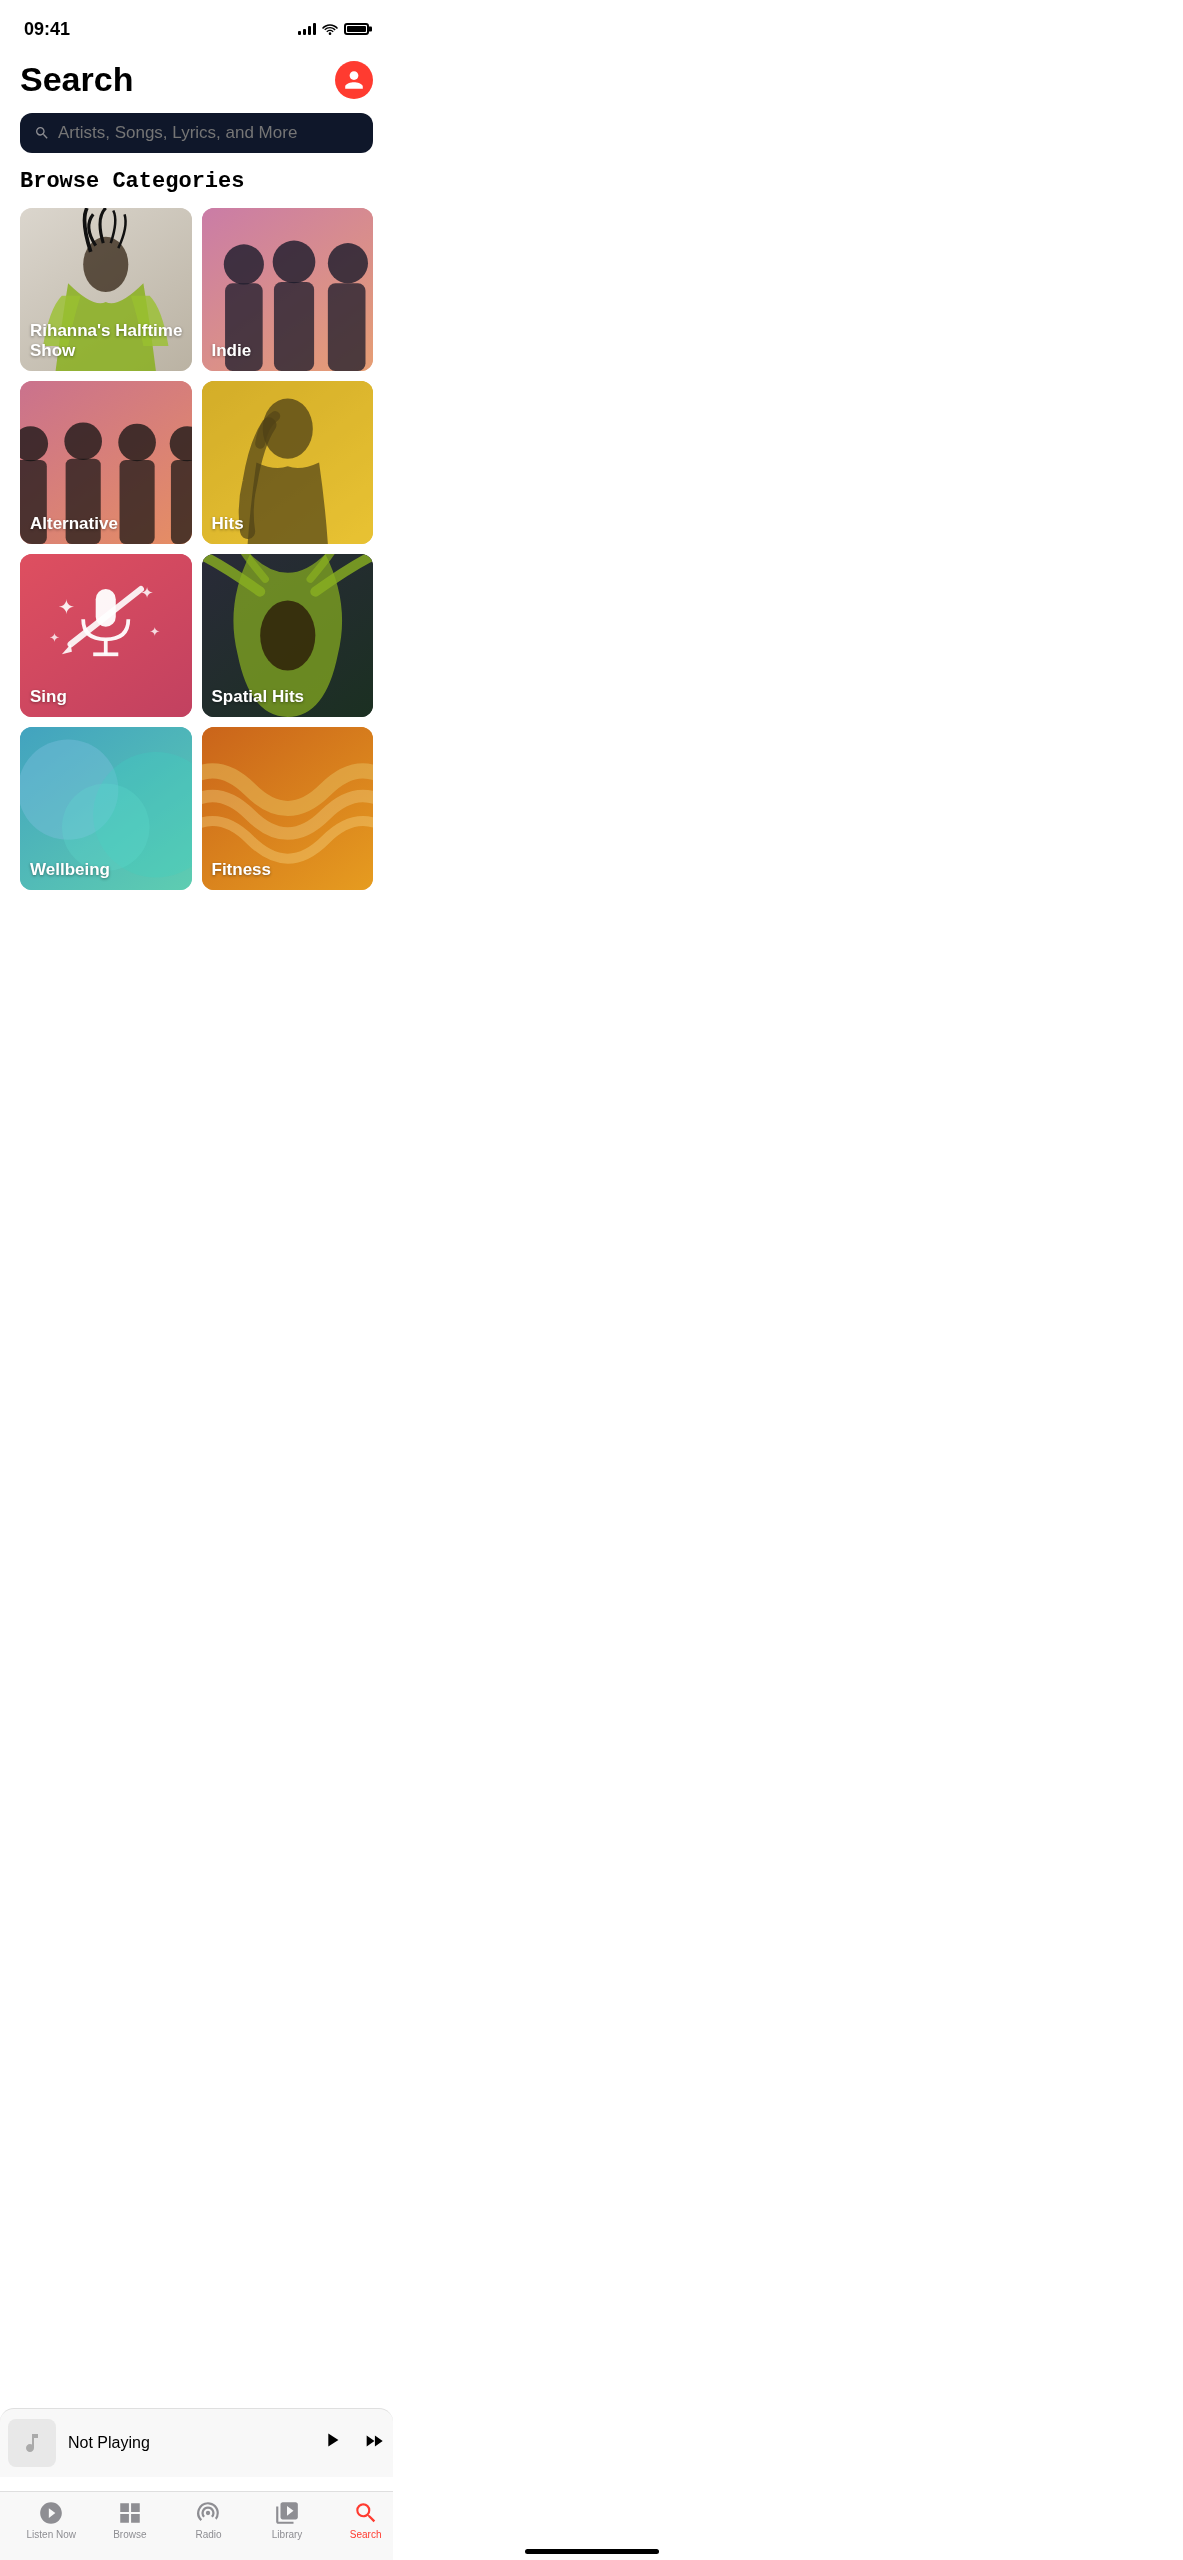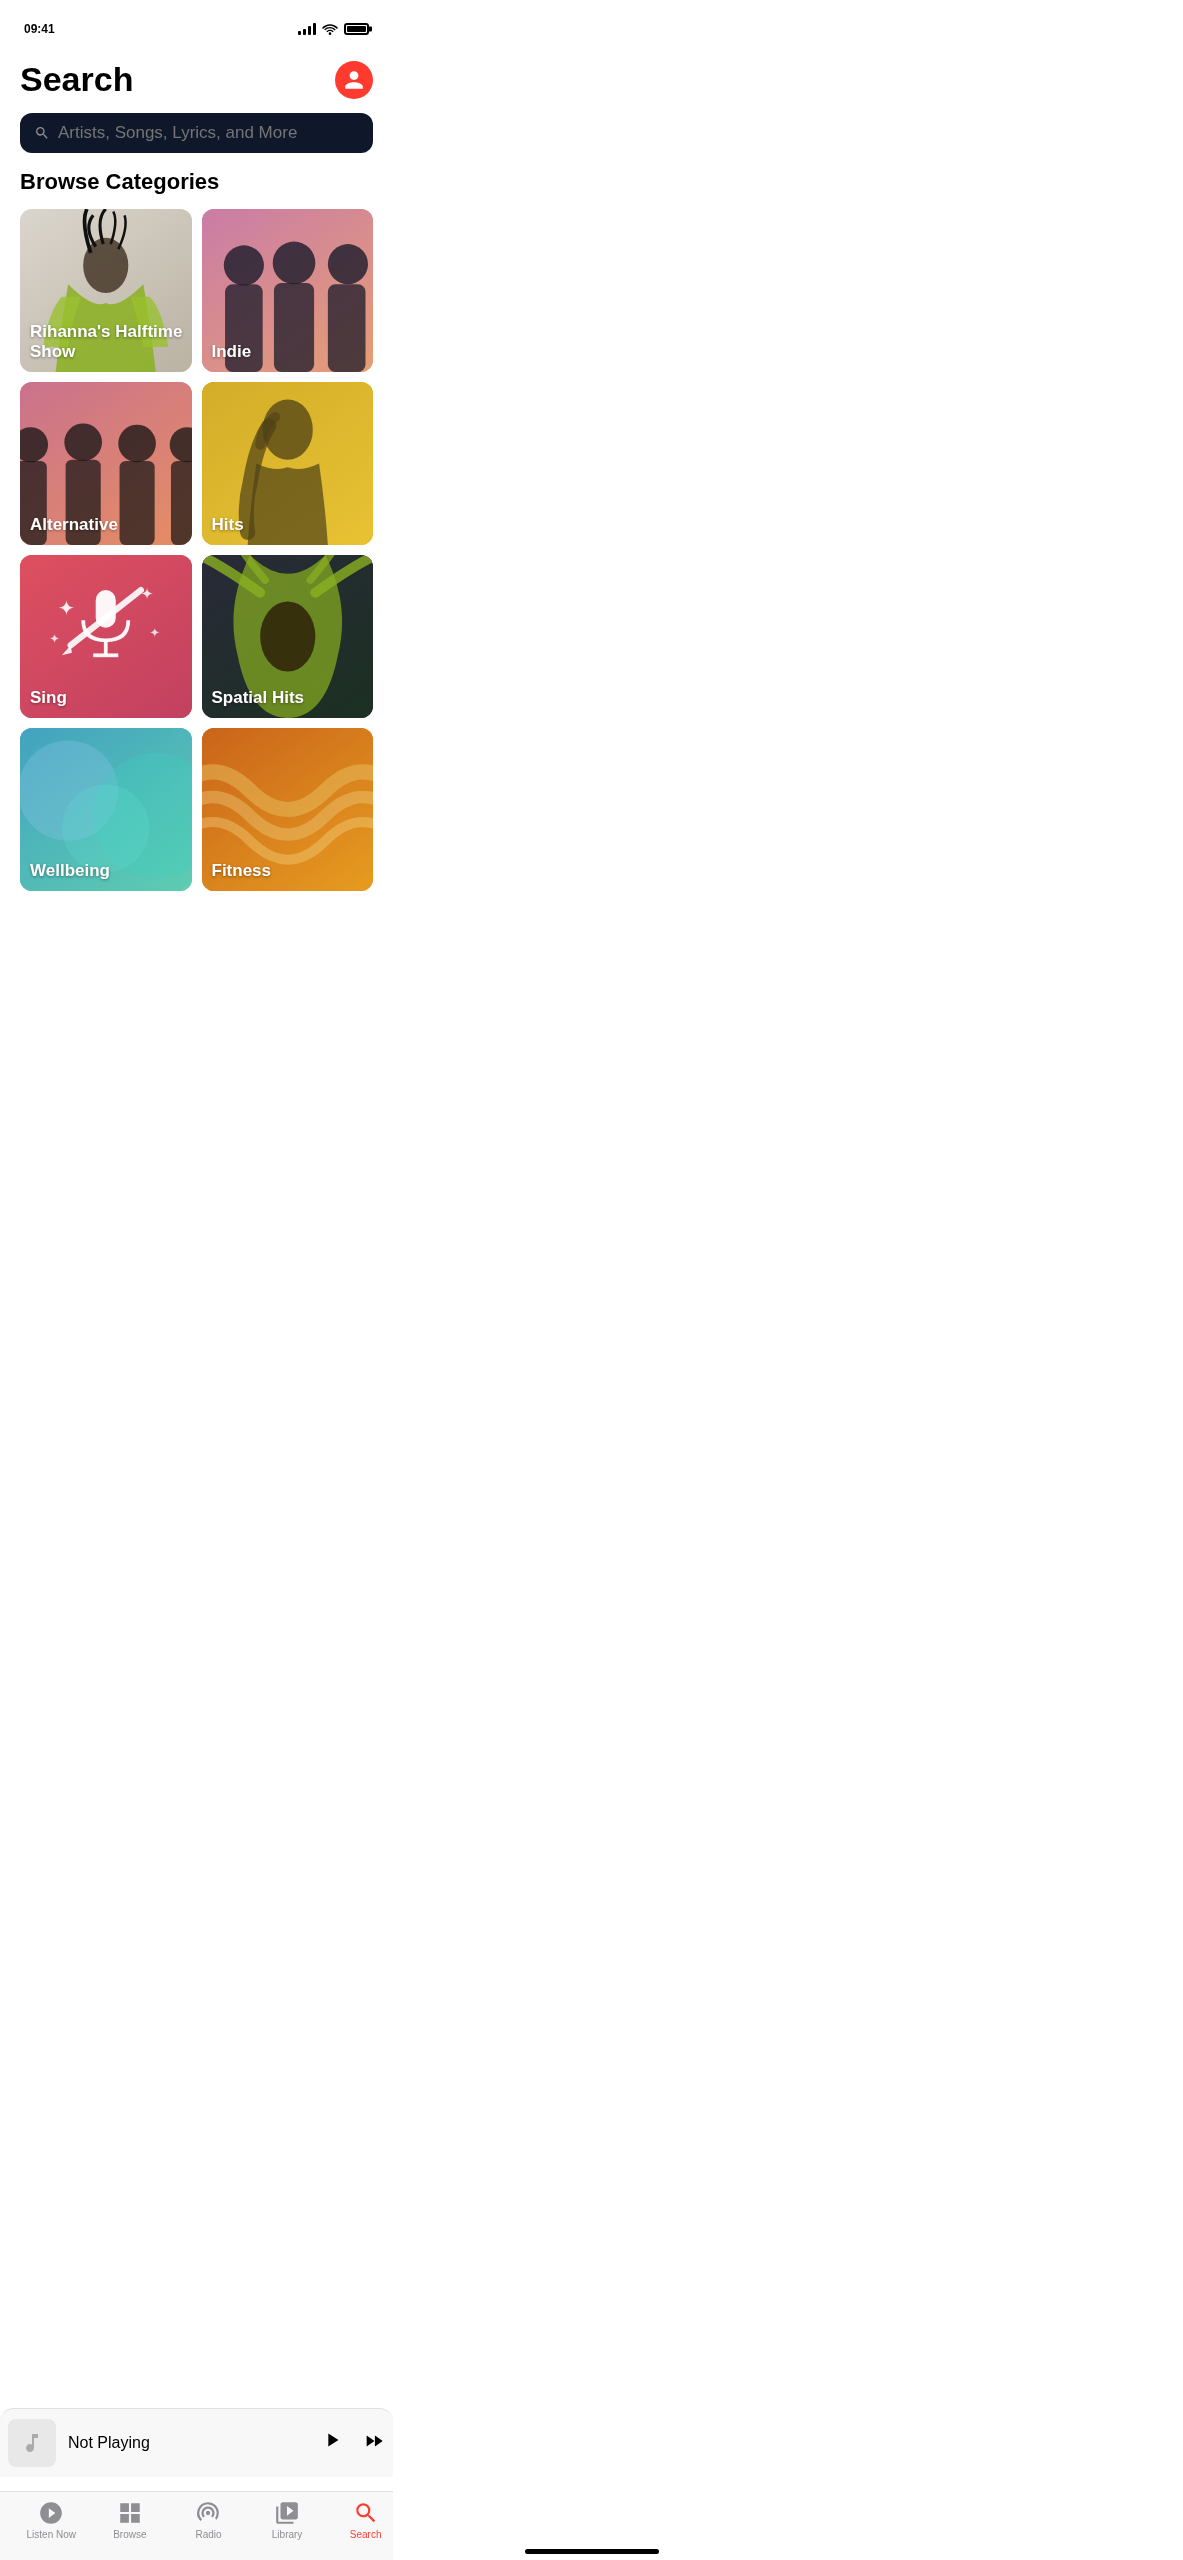--- a/index.html
+++ b/index.html
@@ -17,21 +17,21 @@
     
     .status-bar {
       display: flex;
       justify-content: space-between;
       align-items: center;
       padding: 14px 24px 6px;
       height: 50px;
     }
 
     .status-time {
-      font-size: 12px;
+      font-size: 18px;
       font-weight: 600;
       color: #000;
     }
 
     .status-icons {
       display: flex;
       align-items: center;
       gap: 6px;
     }
 
@@ -128,20 +128,21 @@
       flex: 1;
       font-family: inherit;
     }
 
     
     .browse-title {
       font-size: 22px;
       font-weight: 700;
       color: #000;
       padding: 0 20px 14px;
+      font-family: Liberation Mono, monospace;
     }
 
     .categories-grid {
       display: grid;
       grid-template-columns: 1fr 1fr;
       gap: 10px;
       padding: 0 20px;
     }
 
     .category-card {

